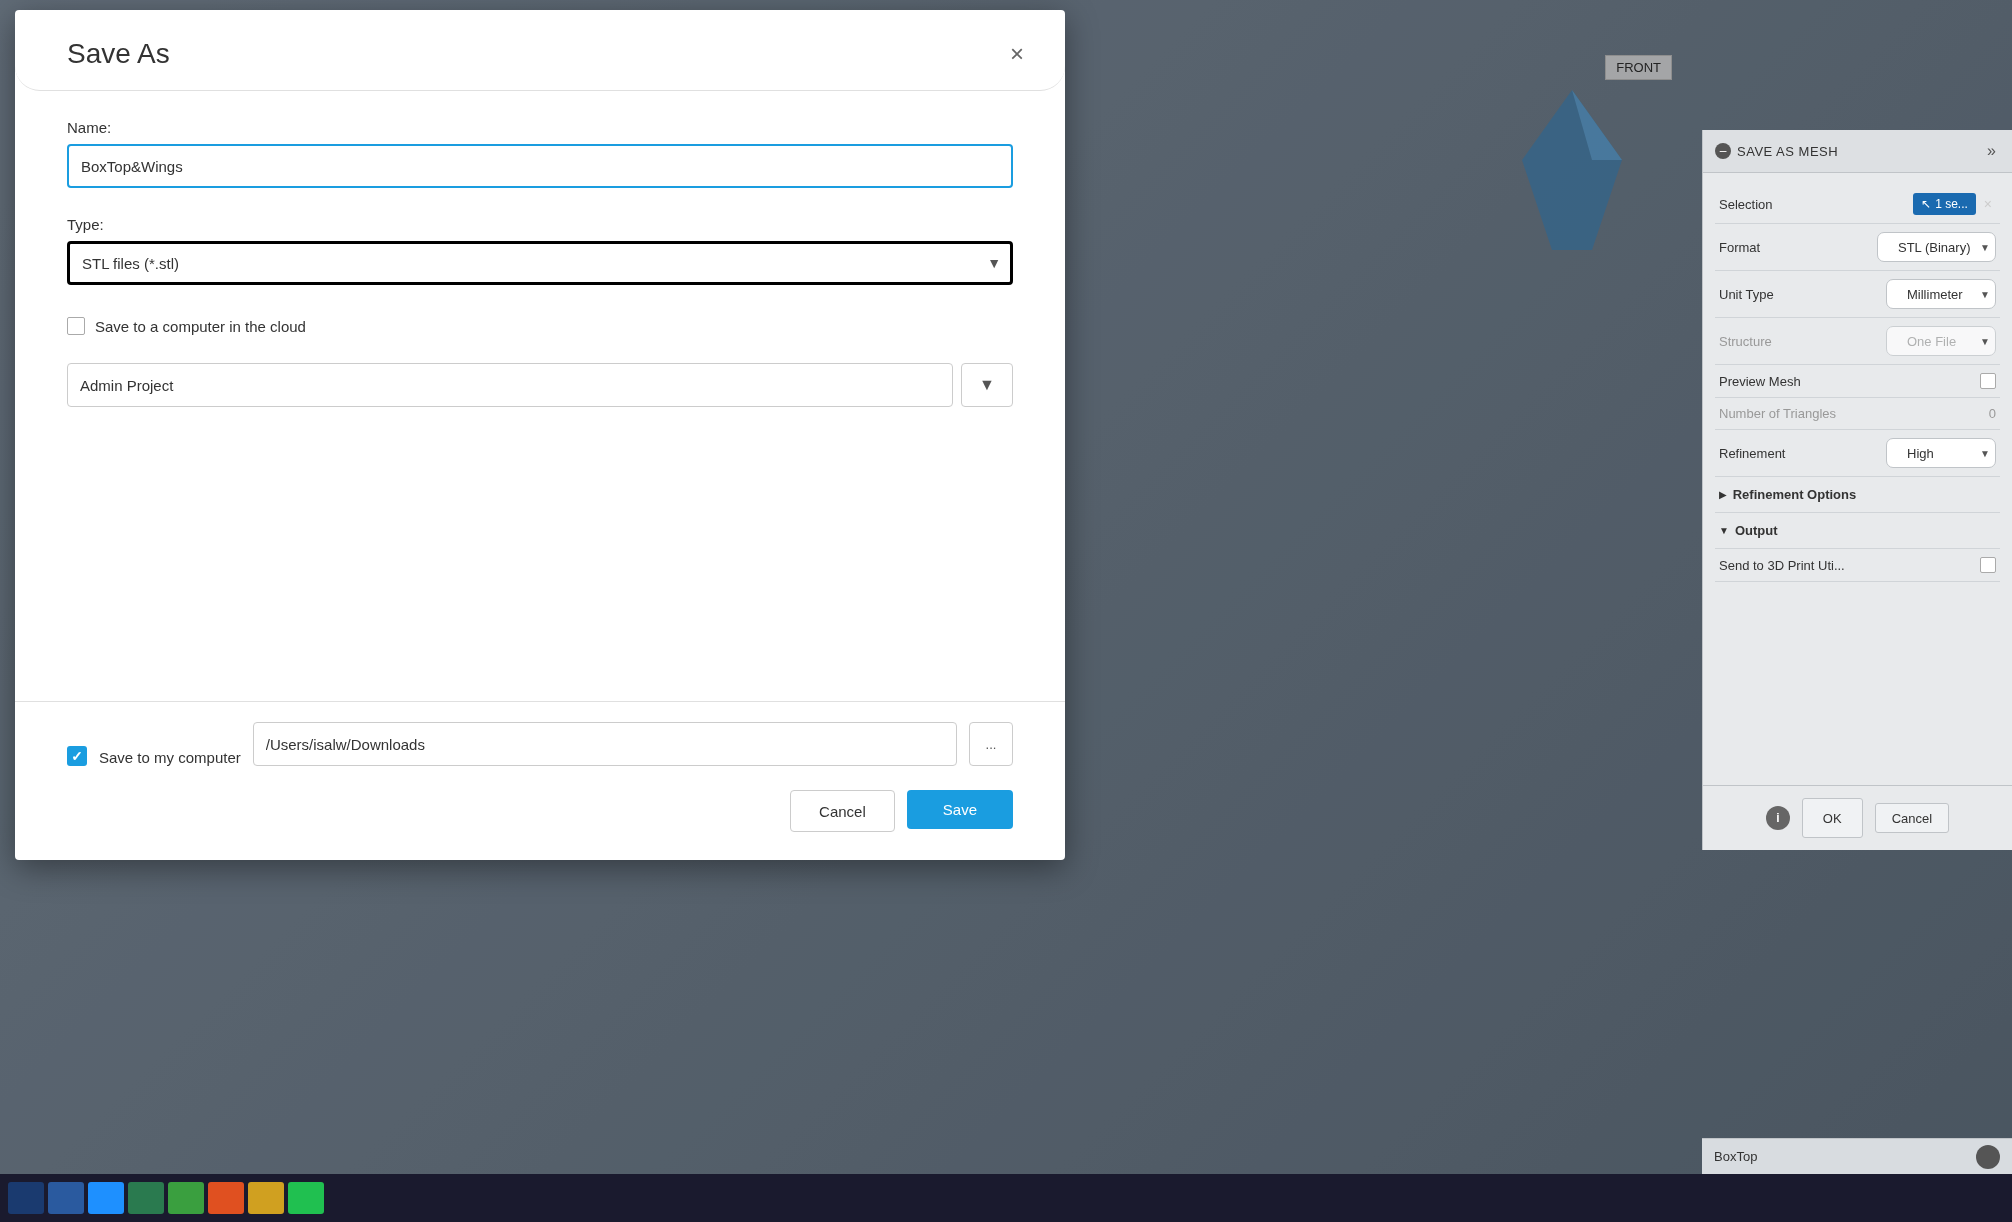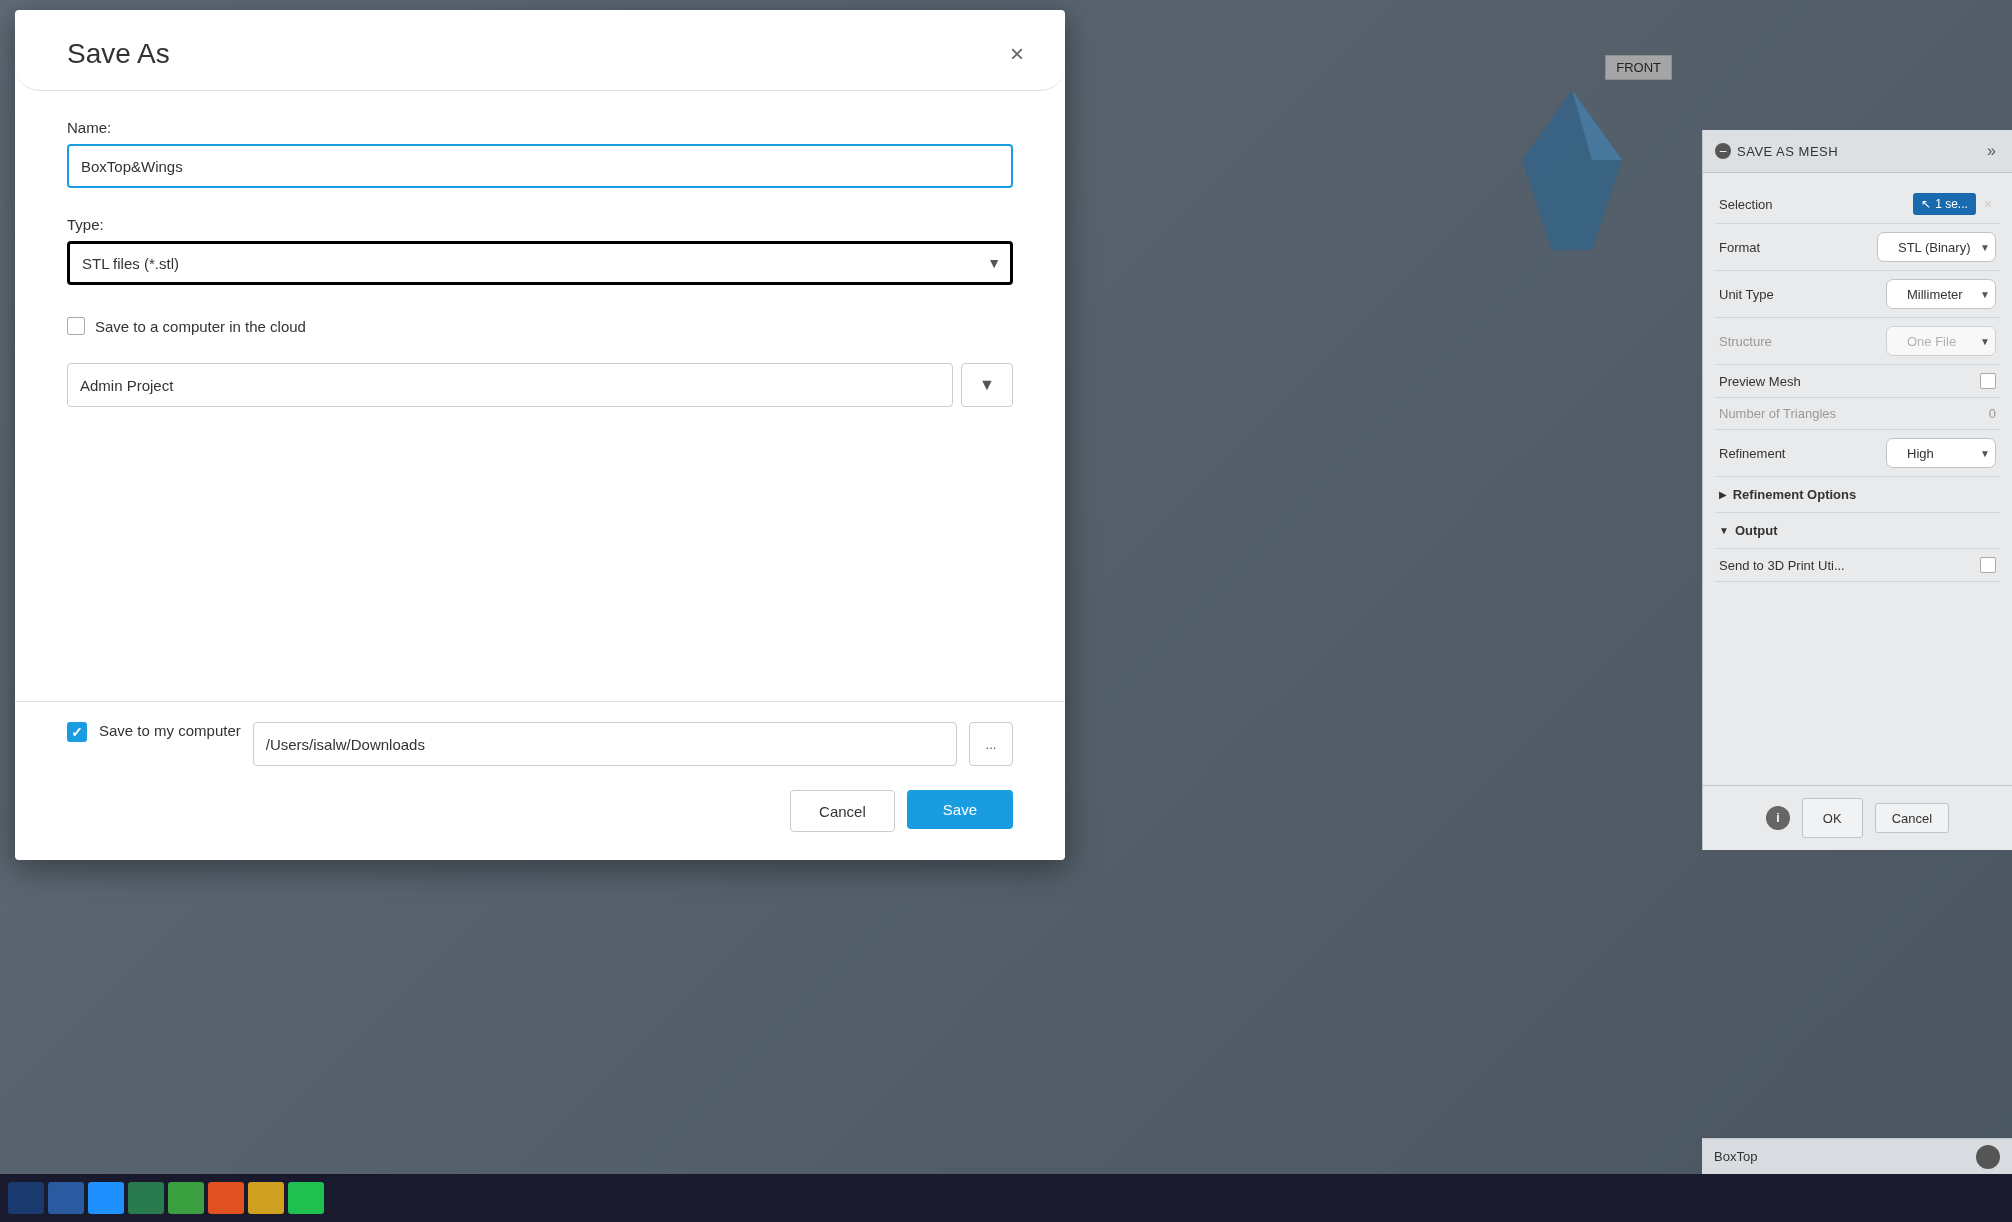--- a/index.html
+++ b/index.html
@@ -180,21 +180,21 @@
     .dialog-footer {
       padding: 20px 52px 28px;
       border-top: 1px solid #e0e0e0;
       display: flex;
       flex-direction: column;
       gap: 16px;
     }
 
     .save-computer-row {
       display: flex;
-      align-items: flex-start;
+      align-items: flex-end;
       gap: 12px;
     }
 
     .checkbox-blue {
       width: 20px;
       height: 20px;
       background: #1a9de0;
       border-radius: 3px;
       display: flex;
       align-items: center;

